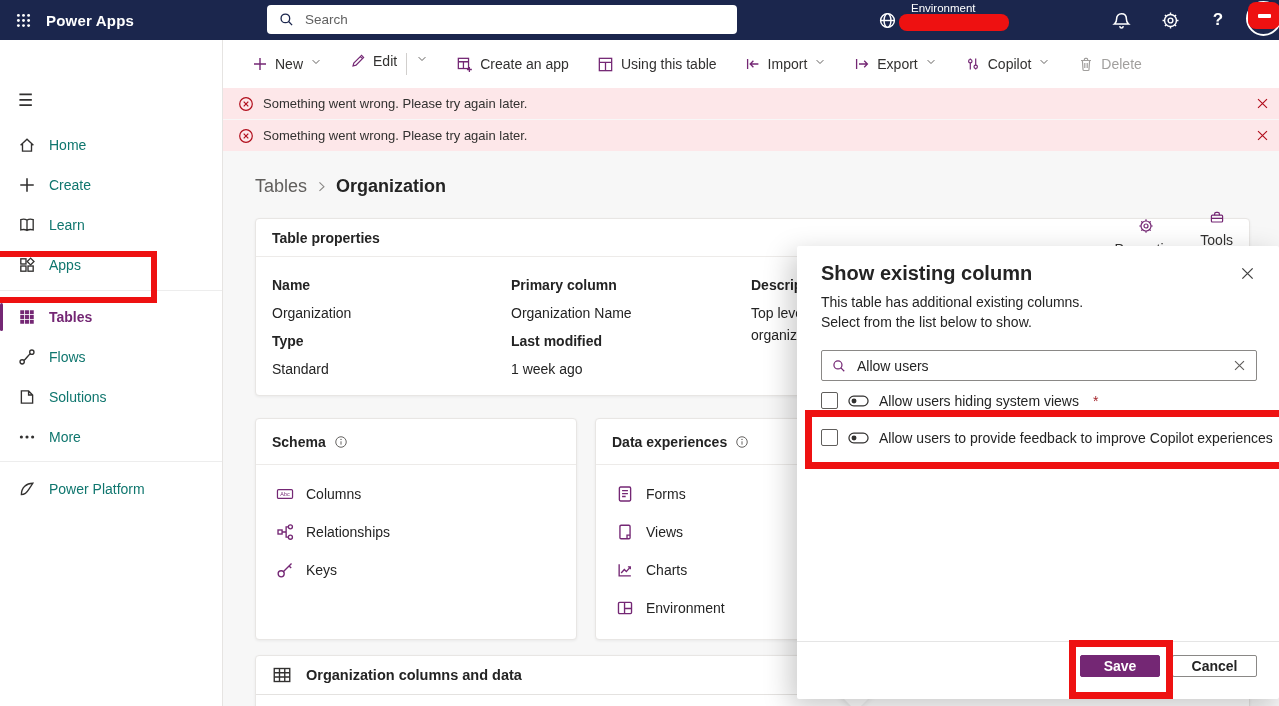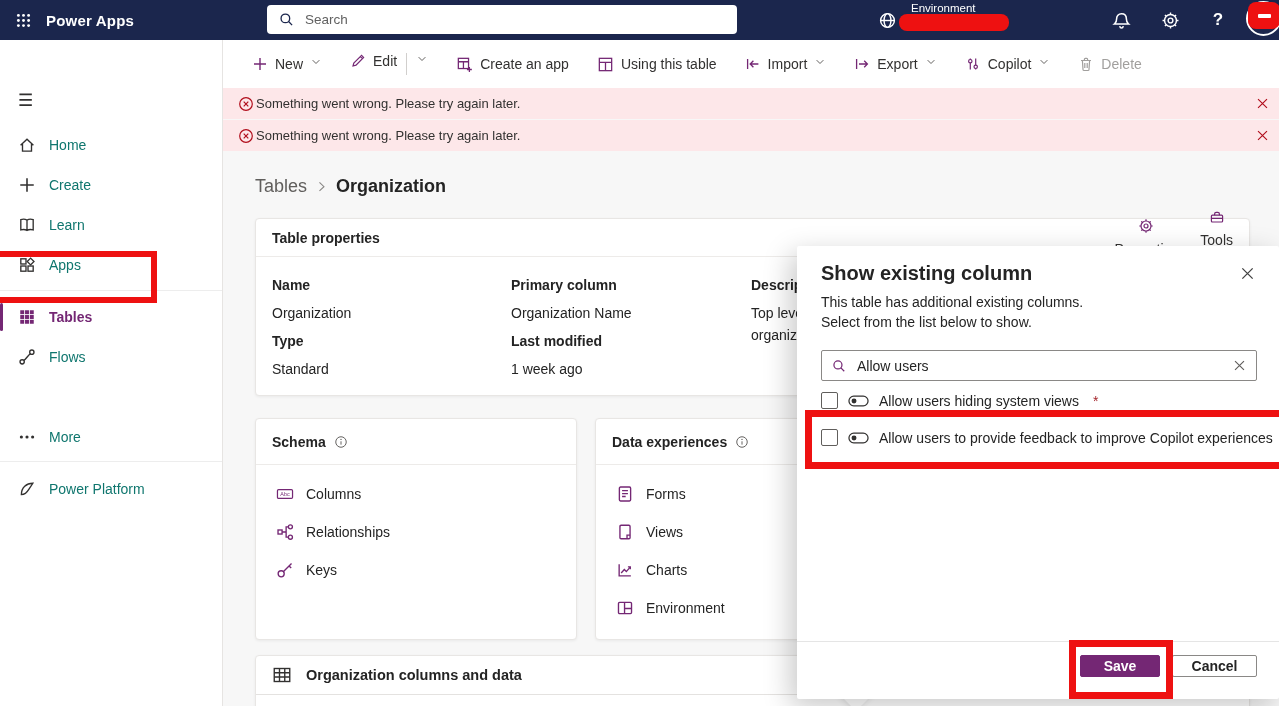--- a/index.html
+++ b/index.html
@@ -34,21 +34,21 @@
   .nav-divider{position:absolute;left:0;width:222px;height:1px;background:#ededed;}
   
   .cmdbar{left:223px;top:40px;width:1056px;height:48px;background:#fff;display:flex;align-items:center;padding-left:29px;box-sizing:border-box;gap:28px;}
   .cmd{display:flex;align-items:flex-start;gap:7px;font-size:14px;color:#323130;cursor:pointer;white-space:nowrap;}
   .cmd .ic{color:#742774;}
   .cmd .chev{color:#605e5c;}
   .cmd.disabled{color:#a19f9d;cursor:default;}
   .cmd.disabled .ic{color:#a19f9d;}
   .cmd-split{width:1px;height:22px;background:#d1cfcd;margin:0 2px;}
   
-  .banner{left:223px;width:1056px;height:31px;background:#fde7e9;display:flex;align-items:center;padding-left:15px;box-sizing:border-box;gap:2px;font-size:13px;color:#323130;}
+  .banner{left:223px;width:1056px;height:31px;background:#fde7e9;display:flex;align-items:center;padding-left:15px;box-sizing:border-box;gap:9px;font-size:13px;color:#323130;}
   .banner .ic{color:#b10e1c;}
   .banner-close{position:absolute;right:10px;top:9px;width:13px;height:13px;color:#424242;cursor:pointer;}
   
   .content{left:223px;top:151px;width:1056px;height:555px;background:#f7f7f7;}
   .crumbs{position:absolute;left:32px;top:25px;display:flex;align-items:center;gap:8px;font-size:18px;color:#605e5c;}
   .crumb-current{font-weight:bold;color:#242424;}
   .card{position:absolute;background:#fff;border:1px solid #e8e6e4;border-radius:4px;box-shadow:0 1px 3px rgba(0,0,0,.06);box-sizing:border-box;}
   .card-head{position:absolute;left:0;top:0;right:0;height:38px;border-bottom:1px solid #edebe9;display:flex;align-items:center;padding:0 16px;box-sizing:border-box;font-size:14px;font-weight:bold;color:#242424;}
   .card-head2{height:46px;}
   .head-actions{margin-left:auto;display:flex;align-items:center;gap:22px;font-weight:normal;}
@@ -323,20 +323,26 @@
           <use href="#sym-tablesfill"></use>
         </svg>
       <span>Tables</span>
     </div>
     <div class="nav-item" style="top:297px">
       <svg class="ic" width="18" height="18" viewBox="0 0 16 16">
           <use href="#sym-flow"></use>
         </svg>
       <span>Flows</span>
     </div>
+    <div class="nav-item" style="top:337px">
+      <svg class="ic" width="18" height="18" viewBox="0 0 16 16">
+          <use href="#sym-solutions"></use>
+        </svg>
+      <span>Solutions</span>
+    </div>
     <div class="nav-item" style="top:377px">
       <svg class="ic" width="18" height="18" viewBox="0 0 16 16">
           <use href="#sym-dots"></use>
         </svg>
       <span>More</span>
     </div>
     <div class="nav-divider" style="top:421px"></div>
     <div class="nav-item" style="top:429px">
       <svg class="ic" width="18" height="18" viewBox="0 0 16 16">
           <use href="#sym-powerplatform"></use>

